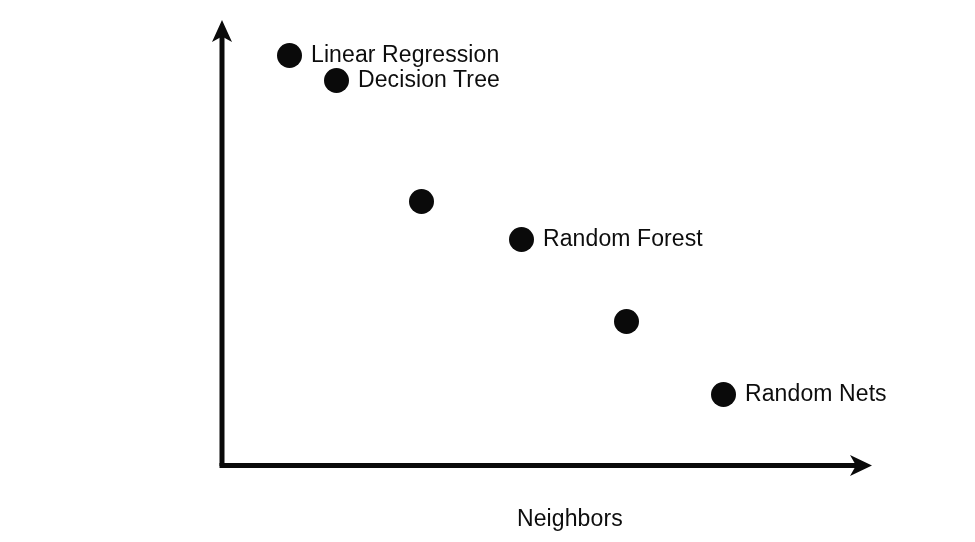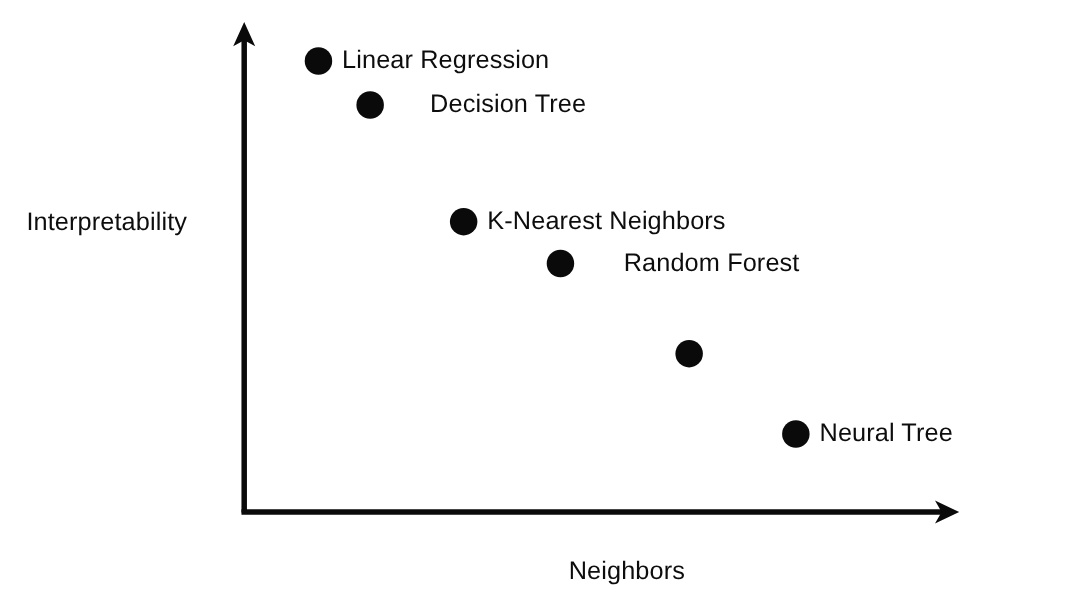--- a/index.html
+++ b/index.html
@@ -81,46 +81,44 @@
 
     <line x1="222" y1="466" x2="222" y2="32" stroke="#0a0a0a" stroke-width="5" stroke-linecap="butt"></line>
 
     <polygon points="222,20 232,42 222,36.5 212,42" fill="#0a0a0a"></polygon>
 
     <line x1="219.5" y1="465.5" x2="858" y2="465.5" stroke="#0a0a0a" stroke-width="5" stroke-linecap="butt"></line>
 
     <polygon points="872,465.5 850,476 856,465.5 850,455" fill="#0a0a0a"></polygon>
   </svg>
 
-  <div class="axis-title" id="ylabel">Interpretability</div>
 
   <div class="axis-title" id="xlabel">Neighbors</div>
 
   <div class="point" style="left:277px; top:43px;">
     <span class="point-marker"></span>
     <span class="point-label">Linear Regression</span>
   </div>
 
-  <div class="point" style="left:324px; top:83px;gap:33px;">
+  <div class="point" style="left:324px; top:68px;">
     <span class="point-marker"></span>
     <span class="point-label">Decision Tree</span>
   </div>
 
   <div class="point" style="left:409px; top:189px;">
     <span class="point-marker"></span>
-    <span class="point-label">K-Nearest Neighbors</span>
   </div>
 
-  <div class="point" style="left:497px; top:227px;gap:36px;">
+  <div class="point" style="left:509px; top:227px;">
     <span class="point-marker"></span>
     <span class="point-label">Random Forest</span>
   </div>
 
   <div class="point" style="left:614px; top:309px;">
     <span class="point-marker"></span>
   </div>
 
   <div class="point" style="left:711px; top:382px;">
     <span class="point-marker"></span>
-    <span class="point-label">Neural Tree</span>
+    <span class="point-label">Random Nets</span>
   </div>
 
 </div>
 
 </body></html>

